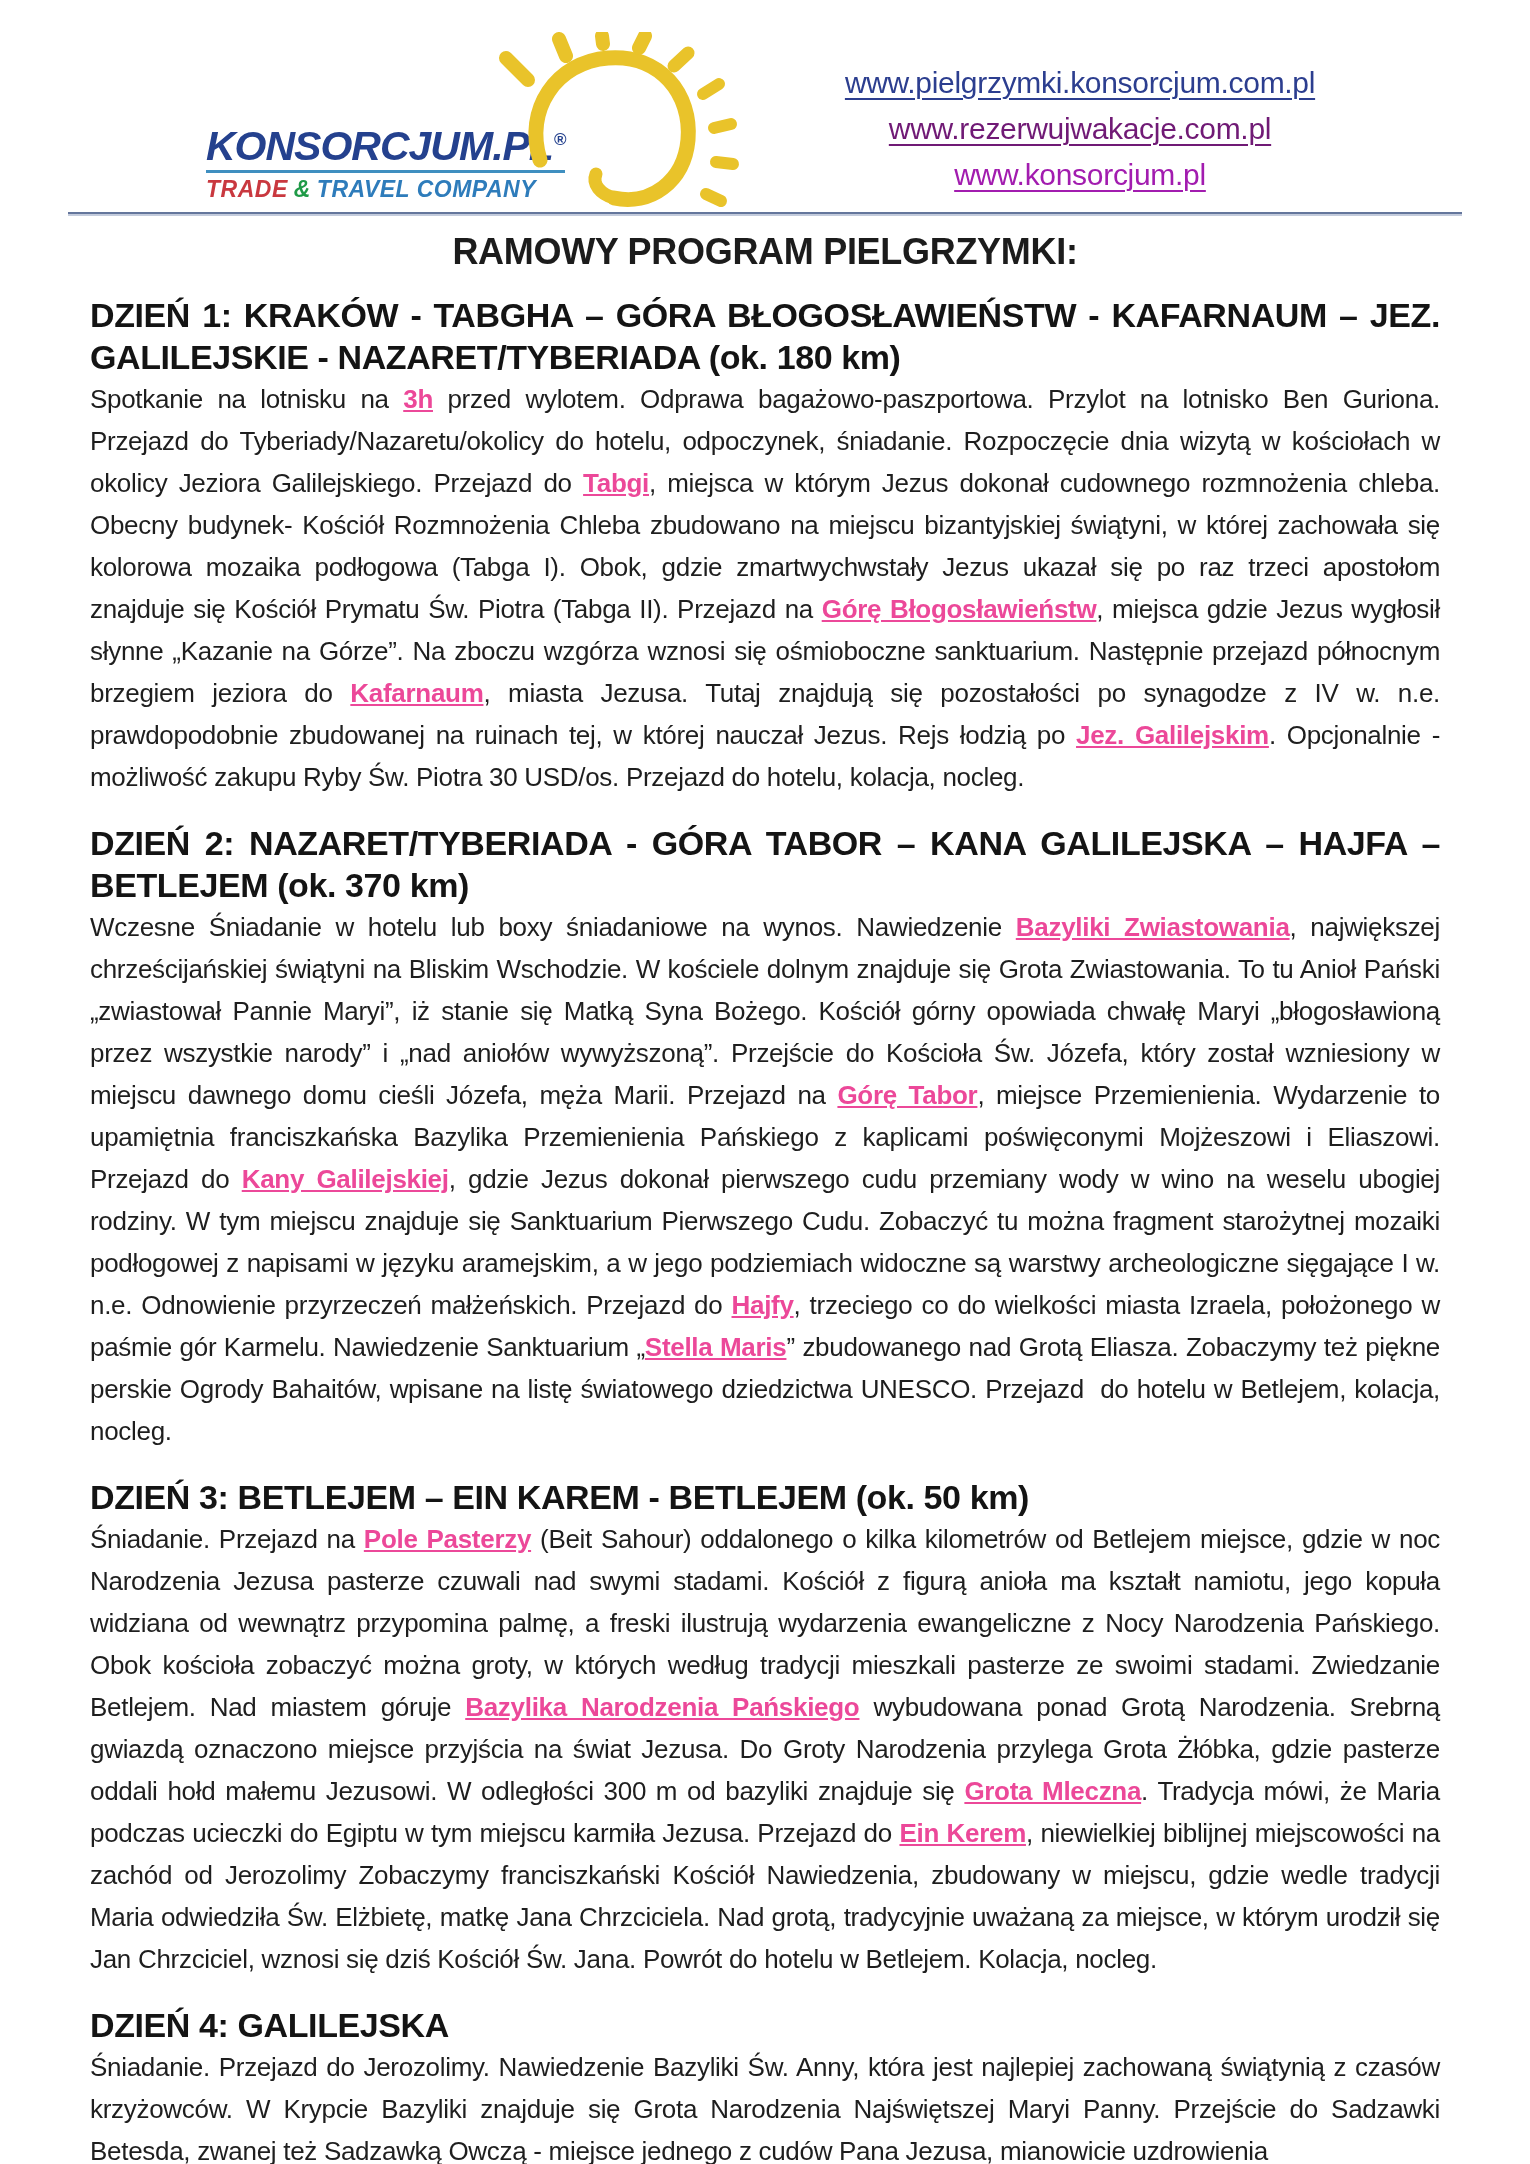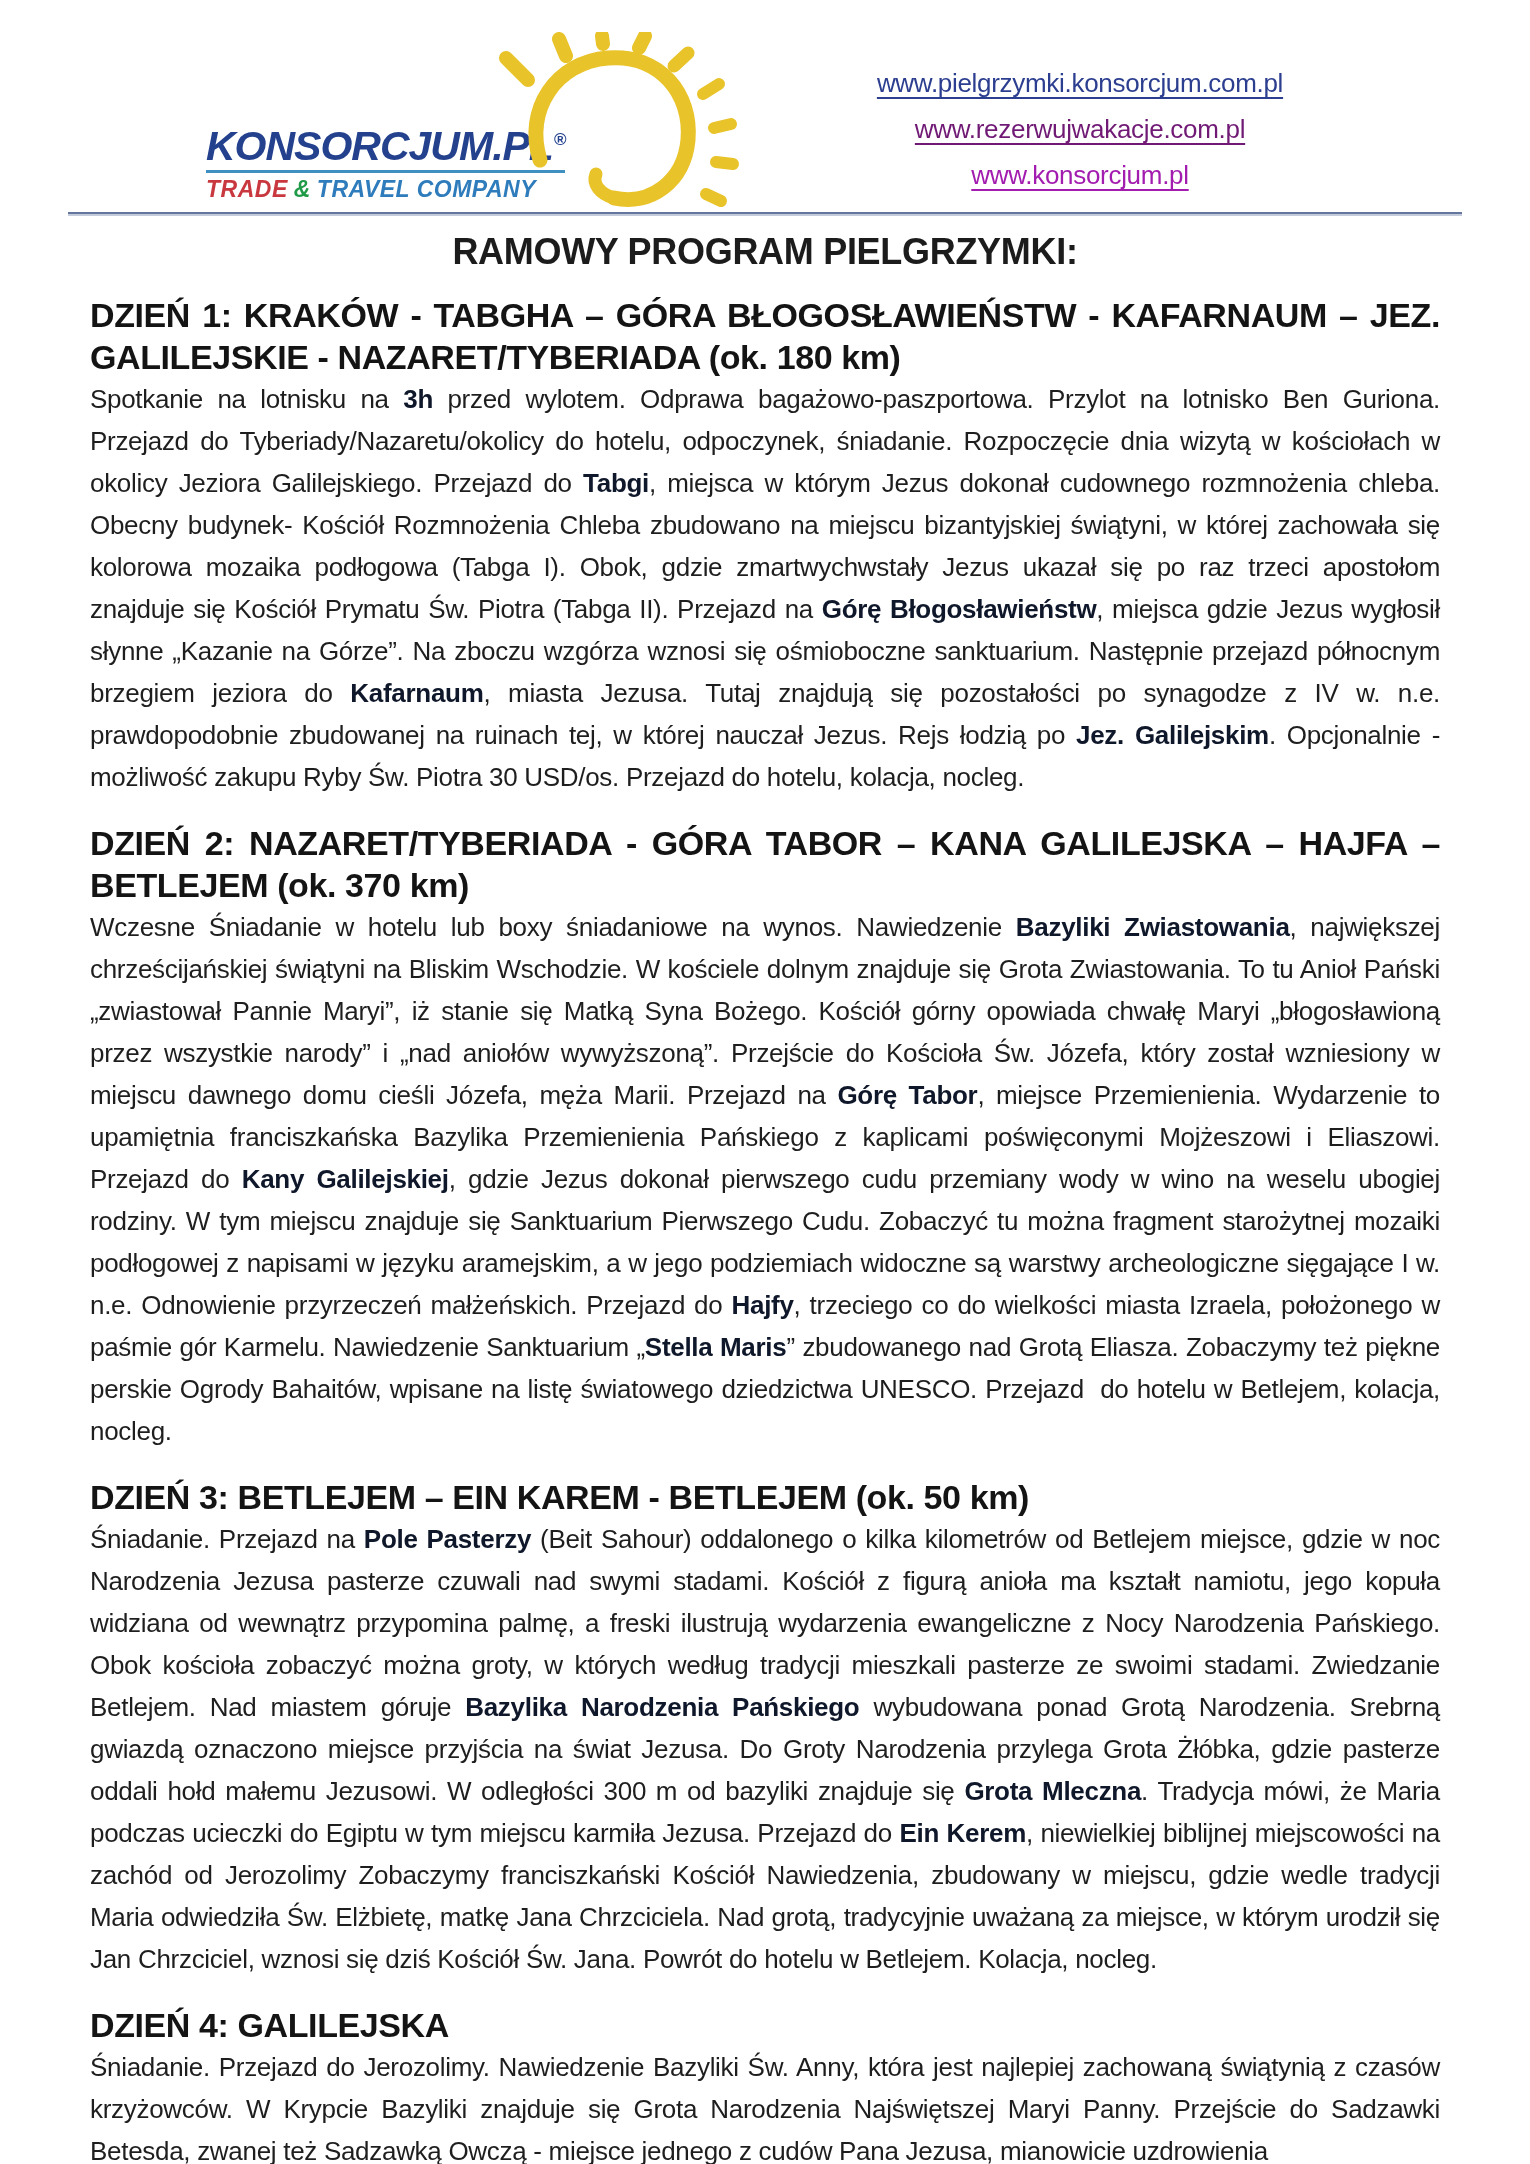--- a/index.html
+++ b/index.html
@@ -16,38 +16,38 @@
     display:inline-block;font-weight:bold;font-style:italic;
     font-size:41px;letter-spacing:-1px;white-space:nowrap;
     padding-bottom:3px;border-bottom:3px solid #3f8fc0;line-height:1;
   }
   .brand-reg{font-size:17px;vertical-align:super;font-style:normal;margin-left:1px;}
   .tagline{margin-top:5px;font-weight:bold;font-style:italic;font-size:23px;letter-spacing:.5px;white-space:nowrap;line-height:1;}
   .tagline span{margin-right:6px;}
   .sun{position:absolute;left:372px;top:2px;}
   .links{position:absolute;left:640px;top:30px;width:700px;text-align:center;}
   .links a{
-    display:block;font-size:26px;line-height:46px;letter-spacing:-.3px;
+    display:block;font-size:30px;line-height:46px;letter-spacing:-.3px;
     text-decoration:underline;text-decoration-thickness:2px;text-underline-offset:5px;
     cursor:pointer;
   }
   
   .divider{margin:0 -22px;height:2px;border-top:2px solid #64769c;background:#c3cbdc;}
   
   .page-title{margin:18px 0 0 0;text-align:center;font-size:36px;line-height:36px;font-weight:bold;letter-spacing:-.3px;}
   .day{margin-top:24px;}
   .day-heading{
     margin:0;font-size:34px;font-weight:bold;line-height:42px;
     text-align:justify;letter-spacing:-.4px;color:#141414;
   }
   .day-paragraph{
     margin:0;font-size:26px;line-height:42px;text-align:justify;
     letter-spacing:-.3px;color:#1e1e1e;
   }
-  .day-paragraph b{font-weight:bold;color:#0f172a;}
+  .day-paragraph b{font-weight:bold;color:#ec4899;text-decoration:underline;}
 </style>
 </head>
 <body>
 
 <div class="header">
   <div class="logo">
     <div class="brand-line" style="color: rgb(36, 65, 142); border-bottom-color: rgb(63, 143, 192);"><span>KONSORCJUM.PL</span><span class="brand-reg">®</span></div>
     <div class="tagline">
       <span style="color: rgb(201, 56, 63);">TRADE</span><span style="color: rgb(31, 154, 71);">&amp;</span><span style="color: rgb(46, 124, 187);">TRAVEL COMPANY</span>
     </div>

